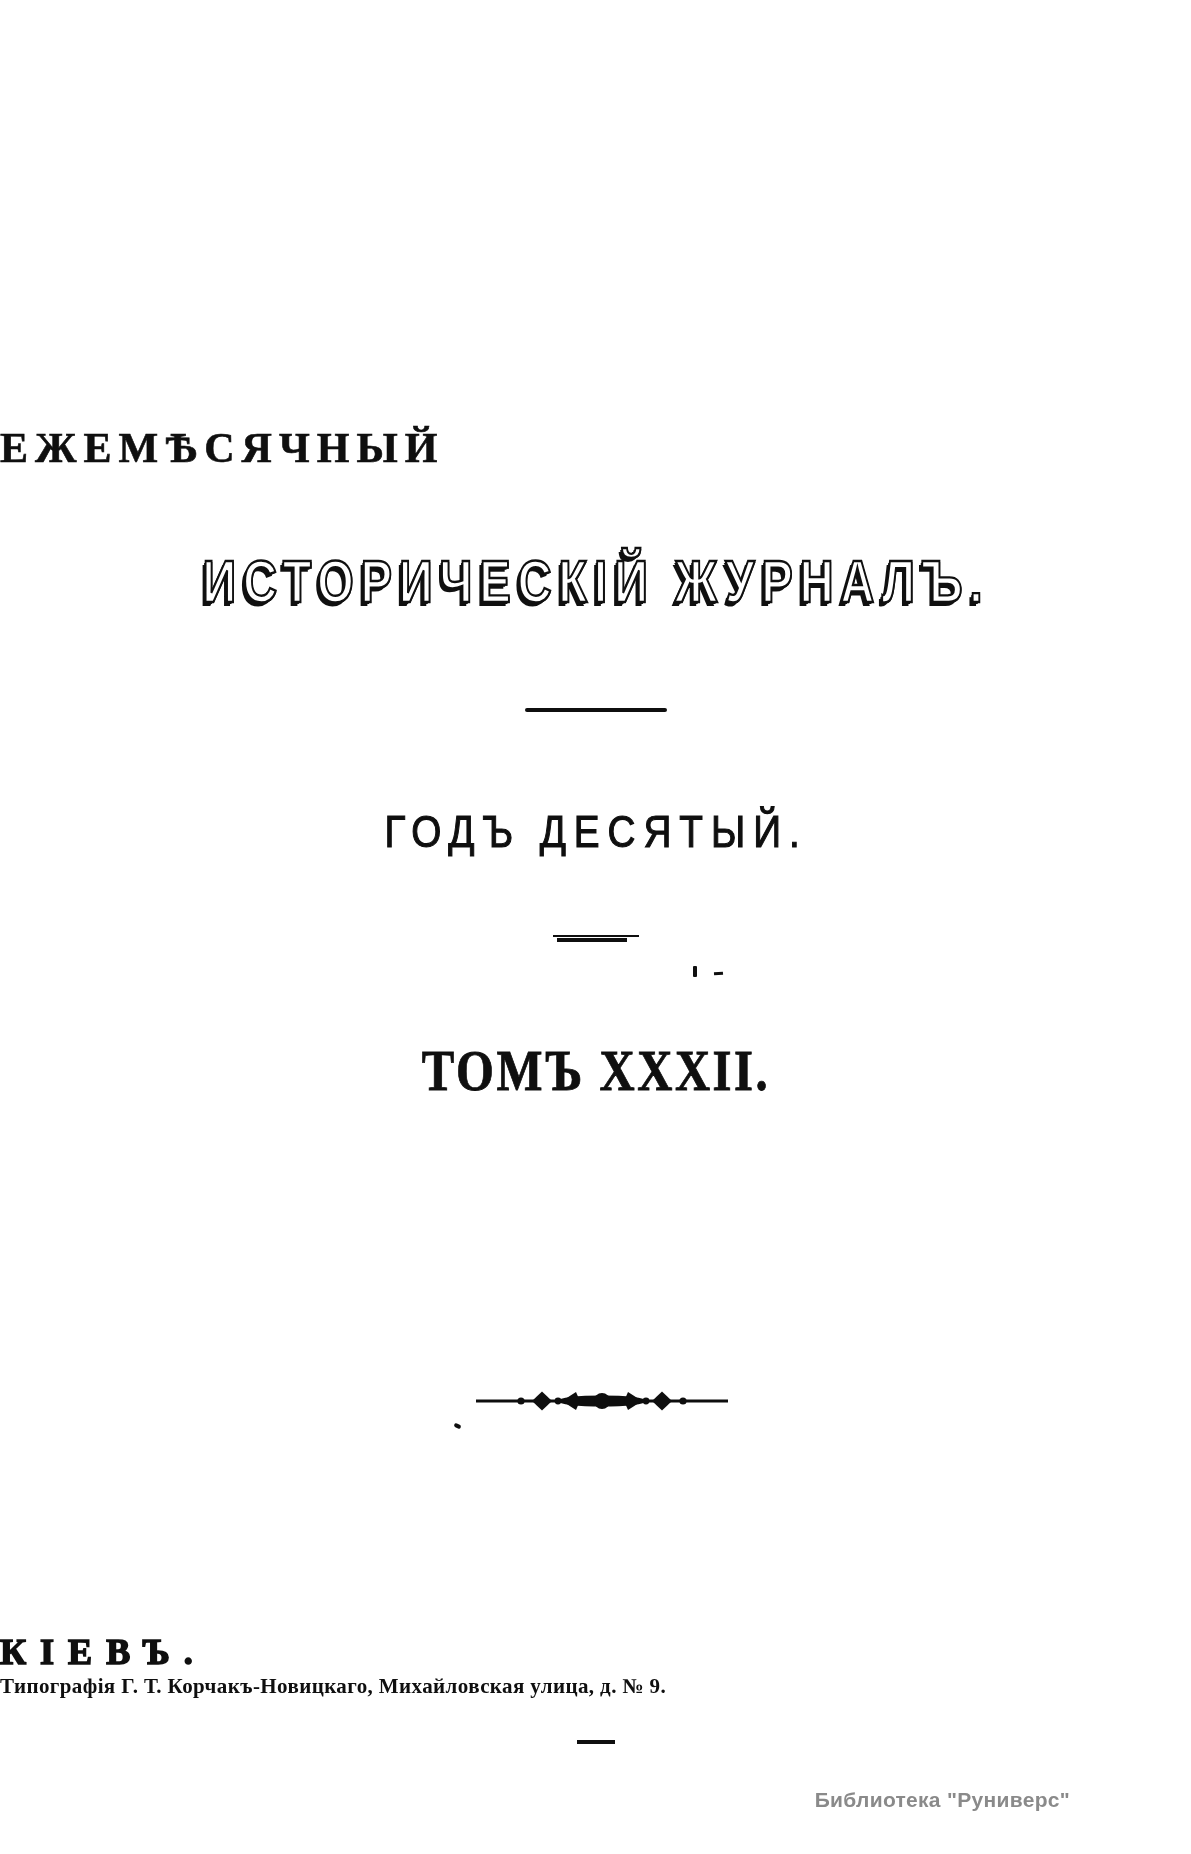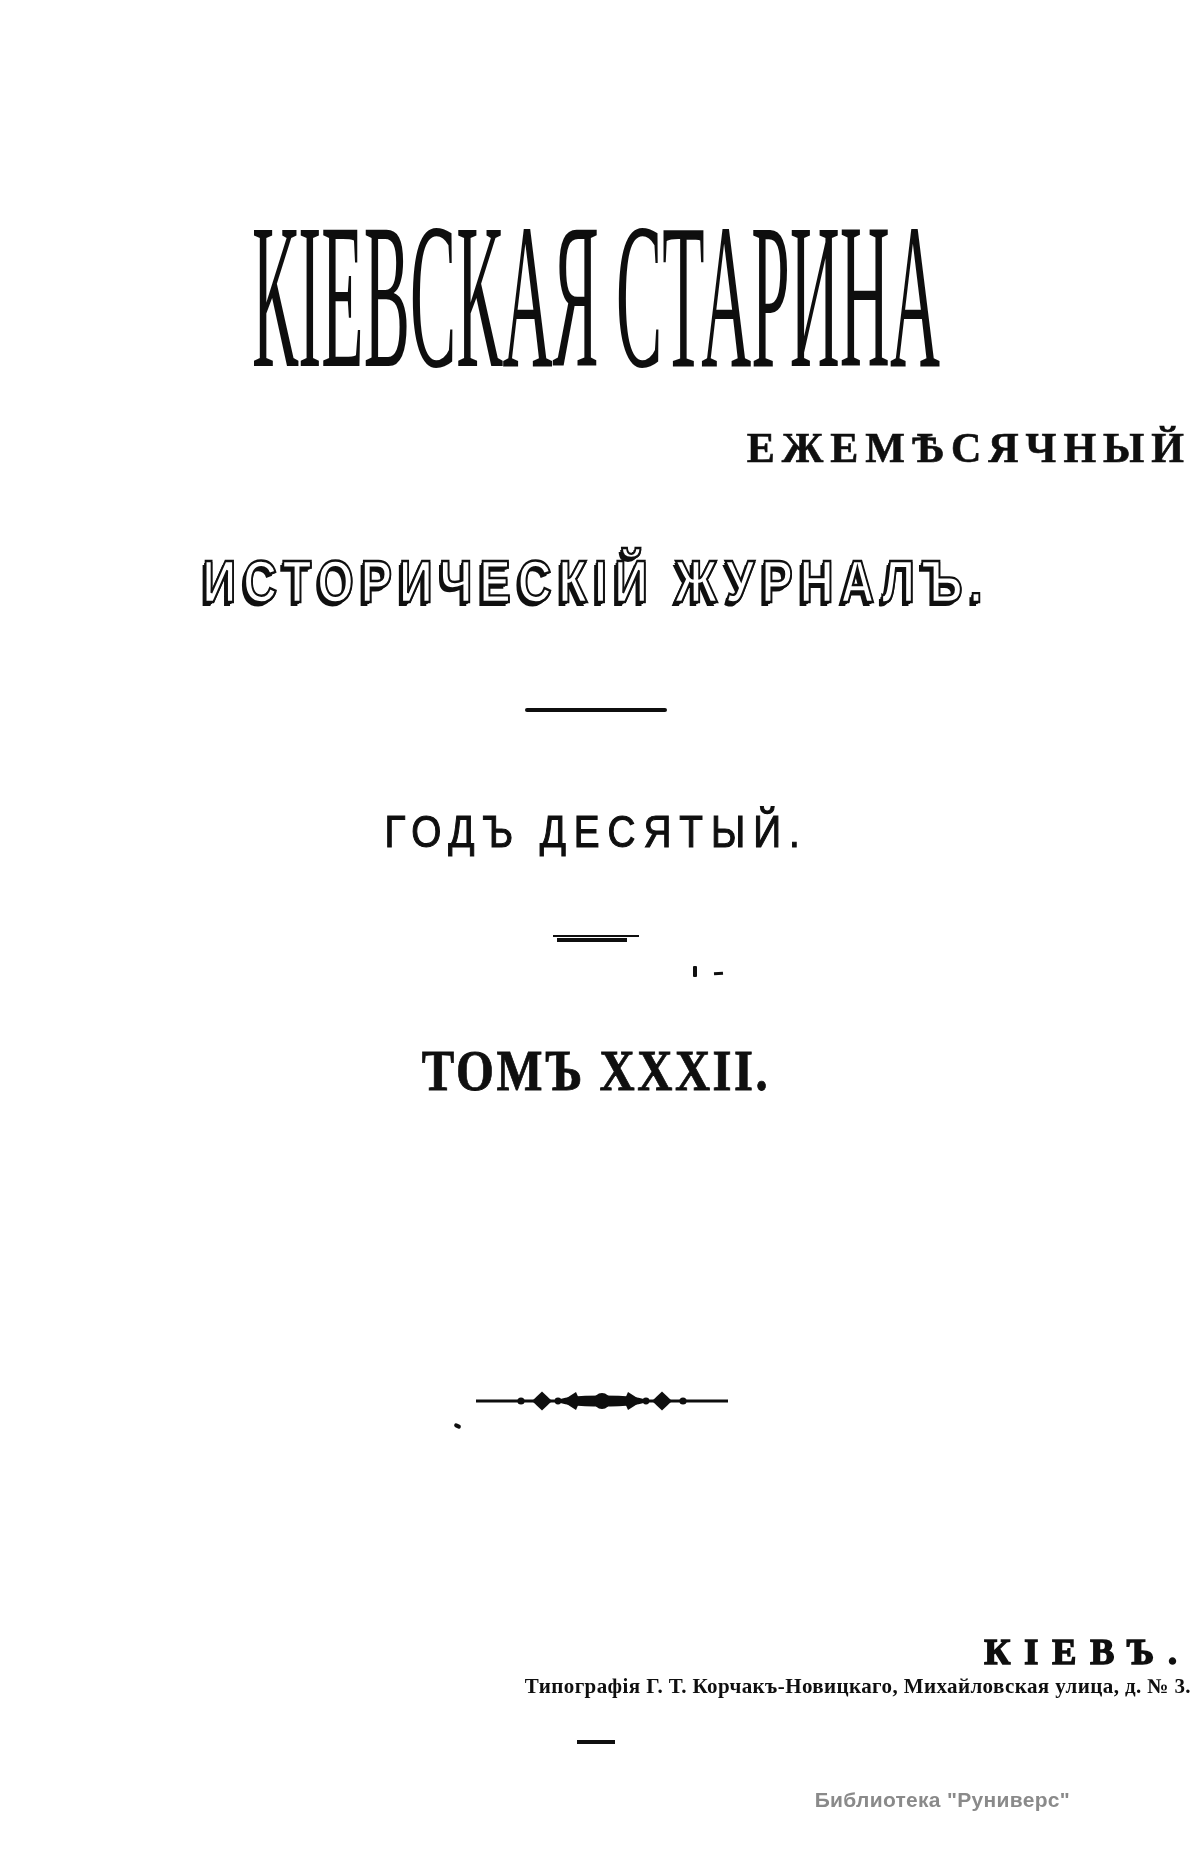--- a/index.html
+++ b/index.html
@@ -6,21 +6,21 @@
   .page {
     position: relative;
     width: 1191px;
     height: 1854px;
     margin: 0 auto;
     background: #ffffff;
     overflow: hidden;
     font-family: "Liberation Serif", "DejaVu Serif", serif;
     color: #0f0f0f;
   }
-  .abs { position: absolute; left: 0; right: 0; text-align: right; line-height: 1; white-space: nowrap; }
+  .abs { position: absolute; left: 0; right: 0; text-align: left; line-height: 1; white-space: nowrap; }
 
   
   .main-title-wrap { position: absolute; top: 222px; left: 50%; transform: translateX(-50%); }
 
   
   .frequency-line {
     top: 427px;
     font-weight: 700;
     font-size: 42px;
     letter-spacing: 7px;
@@ -133,25 +133,20 @@
   .scan-mark-a { position: absolute; left: 693px; top: 966px; width: 4px; height: 11px; background: #0f0f0f; border-radius: 1px; }
   .scan-mark-b { position: absolute; left: 714px; top: 972px; width: 9px; height: 3px; background: #0f0f0f; transform: rotate(-4deg); }
   .scan-mark-c { position: absolute; left: 454px; top: 1424px; width: 7px; height: 4px; background: #0f0f0f; border-radius: 2px; transform: rotate(24deg); }
   .scan-mark-d { position: absolute; left: 700px; top: 812px; width: 3px; height: 3px; background: #9a9a9a; border-radius: 50%; opacity: 0; }
 </style>
 </head>
 <body>
 
 <div class="page">
 
-  <div class="main-title-wrap">
-    <svg width="700" height="152" viewBox="0 0 700 152">
-      <text x="350" y="144" text-anchor="middle" textLength="688" lengthAdjust="spacingAndGlyphs" font-size="208" fill="#0e0e0e" font-family="&quot;Liberation Serif&quot;,&quot;DejaVu Serif&quot;,serif">КІЕВСКАЯ СТАРИНА</text>
-    </svg>
-  </div>
 
   <div class="abs frequency-line">ЕЖЕМѢСЯЧНЫЙ</div>
 
   <div class="type-line">ИСТОРИЧЕСКІЙ ЖУРНАЛЪ.</div>
 
   <div class="rule-1"></div>
 
   <div class="year-ordinal-line">ГОДЪ ДЕСЯТЫЙ.</div>
 
   <div class="rule-2">
@@ -179,20 +174,20 @@
         <path d="M198,13 L188,3.5 L178,13 L188,22.5 Z"></path>
         <circle cx="47" cy="13" r="3.6"></circle>
         <circle cx="209" cy="13" r="3.6"></circle>
       </g>
     </svg>
   </div>
   <div class="scan-mark-c"></div>
 
   <div class="abs city-line">КІЕВЪ.</div>
 
-  <div class="abs printer-line">Типографія Г. Т. Корчакъ-Новицкаго, Михайловская улица, д. № 3.</div>
+  <div class="abs printer-line">Типографія Г. Т. Корчакъ-Новицкаго, Михайловская улица, д. № 9.</div>
 
   <div class="rule-3"></div>
 
   <div class="watermark">Библиотека "Руниверс"</div>
 
   <div class="scan-mark-d"></div>
 </div>
 
 </body></html>

